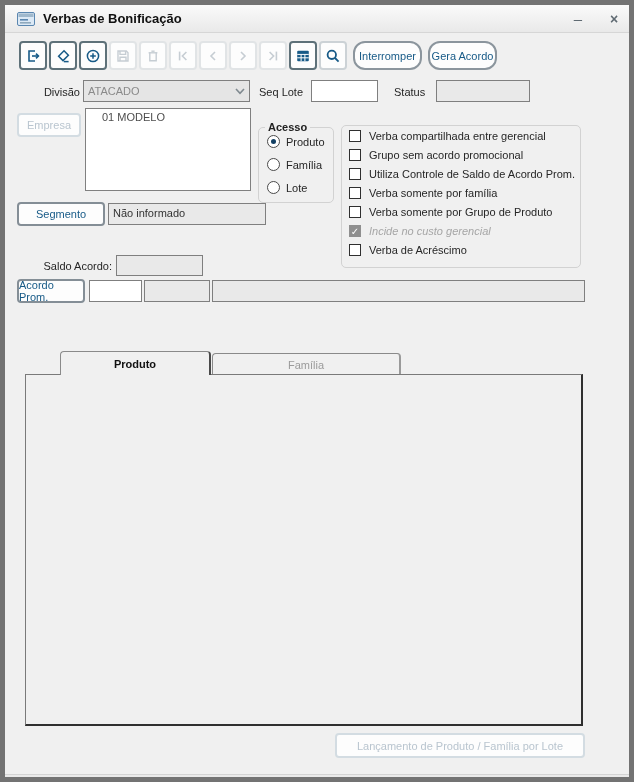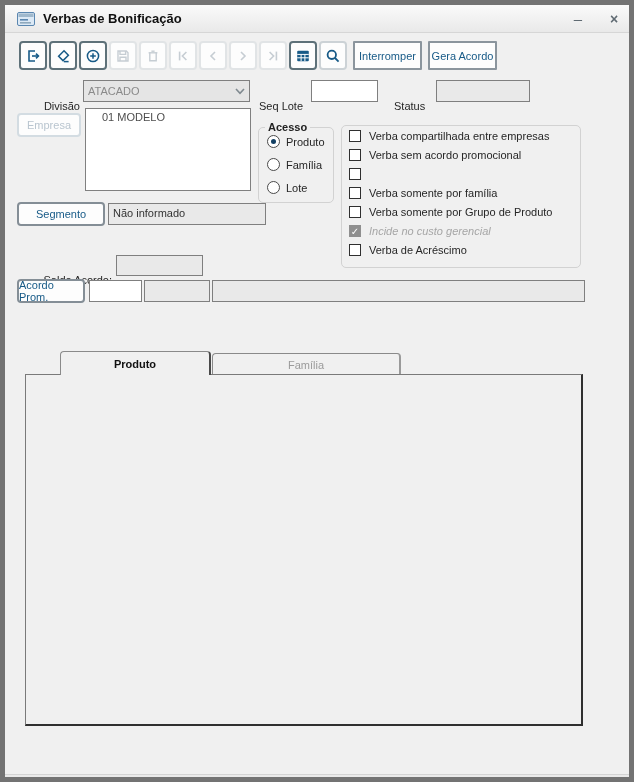--- a/index.html
+++ b/index.html
@@ -17,24 +17,24 @@
   .winctl { position:absolute; top:2px; width:24px; height:24px; text-align:center;
     line-height:24px; font-size:15px; color:#5f6a72; cursor:default; }
   #min-btn { left:561px; }
   #close-btn { left:597px; font-size:14px; font-weight:bold; }
   
   .tbtn { position:absolute; top:36px; width:28px; height:29px; border-radius:4px;
     background:#fdfdfd; display:flex; align-items:center; justify-content:center; }
   .tbtn.on  { border:2px solid #5e7179; color:#175a87; }
   .tbtn.off { border:2px solid #e1e4e6; color:#c6cdd3; }
   .tbtn.flat { border:2px solid #ccd2d6; color:#175a87; }
-  .txtbtn { position:absolute; top:36px; height:29px; border:2px solid #8b959d; border-radius:1px;
+  .txtbtn { position:absolute; top:36px; height:29px; border:2px solid #8b959d; border-radius:12px;
     background:#fdfdfd; color:#175a87; font-size:11px; display:flex; align-items:center; justify-content:center; }
   
-  .lbl { position:absolute; font-size:11px; color:#262626; white-space:nowrap;margin-top:14px; }
+  .lbl { position:absolute; font-size:11px; color:#262626; white-space:nowrap; }
   .lbl.r { text-align:right; }
   .field { position:absolute; height:21px; border:1px solid #7f7f7f; background:#fff;
     font-size:11px; color:#333; padding:3px 4px; overflow:hidden; white-space:nowrap; }
   .field.ro { background:#e9e9e9; }
   .linkbtn { position:absolute; height:24px; border:2px solid #848e96; border-radius:4px;
     background:#fdfdfd; color:#175a87; font-size:11px; display:flex; align-items:center; justify-content:center; }
   .linkbtn.off { border-color:#d3dce2; color:#b9c5cf; }
   
   #empresa-list { position:absolute; left:80px; top:103px; width:166px; height:83px;
     background:#fff; border:1px solid #808080; font-size:11px; color:#4d4d4d; list-style:none; }
@@ -211,24 +211,25 @@
   <span class="grp-title" style="left:260px; top:116px">Acesso</span>
   <span class="rd sel" style="left:262px; top:130px"></span>
   <span class="cblbl" style="left:281px; top:131px">Produto</span>
   <span class="rd" style="left:262px; top:153px"></span>
   <span class="cblbl" style="left:281px; top:154px">Família</span>
   <span class="rd" style="left:262px; top:176px"></span>
   <span class="cblbl" style="left:281px; top:177px">Lote</span>
 
   <div class="grp" style="left:336px; top:120px; width:240px; height:143px"></div>
   <span class="cb" style="left:344px; top:125px"></span>
-  <span class="cblbl" style="left:364px; top:125px">Verba compartilhada entre empresas</span>
+  <span class="cblbl" style="left:364px; top:125px">Verba compartilhada entre gerencial</span>
   <span class="cb" style="left:344px; top:144px"></span>
-  <span class="cblbl" style="left:364px; top:144px">Verba sem acordo promocional</span>
+  <span class="cblbl" style="left:364px; top:144px">Grupo sem acordo promocional</span>
   <span class="cb" style="left:344px; top:163px"></span>
+  <span class="cblbl" style="left:364px; top:163px">Utiliza Controle de Saldo de Acordo Prom.</span>
   <span class="cb" style="left:344px; top:182px"></span>
   <span class="cblbl" style="left:364px; top:182px">Verba somente por família</span>
   <span class="cb" style="left:344px; top:201px"></span>
   <span class="cblbl" style="left:364px; top:201px">Verba somente por Grupo de Produto</span>
   <span class="cb checked dis" style="left:344px; top:220px"></span>
   <span class="cblbl dis" style="left:364px; top:220px">Incide no custo gerencial</span>
   <span class="cb" style="left:344px; top:239px"></span>
   <span class="cblbl" style="left:364px; top:239px">Verba de Acréscimo</span>
 
   <div class="linkbtn" style="left:12px; top:197px; width:88px">Segmento</div>
@@ -286,15 +287,16 @@
         <path d="M3 5 L7 9.4 L11 5"></path>
       </svg>
       </span>
   </div>
 
   <span class="lbl r" style="left:108px; top:536px; width:75px">Observações</span>
   <div id="obs-box">
     <span id="obs-scroll"></span>
   </div>
 
+  <div class="linkbtn off" style="left:330px; top:728px; width:250px; height:25px">Lançamento de Produto / Família por Lote</div>
 
   <div id="bottom-strip"></div>
 </div>
 
 </body></html>

